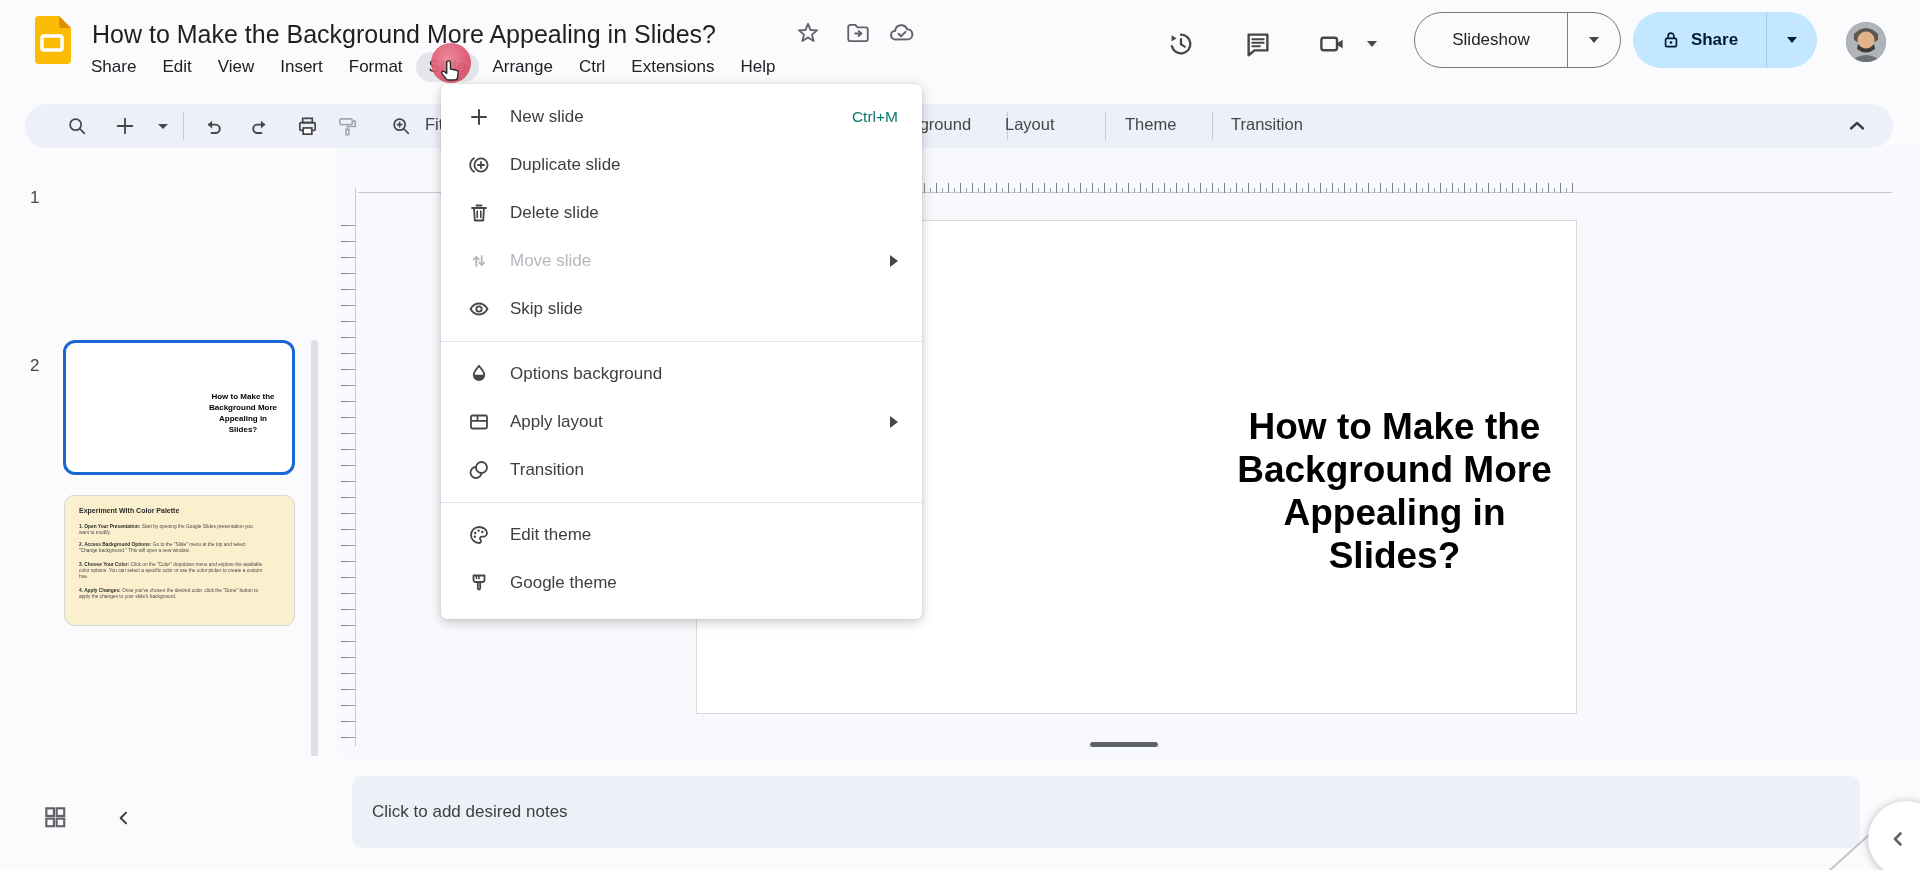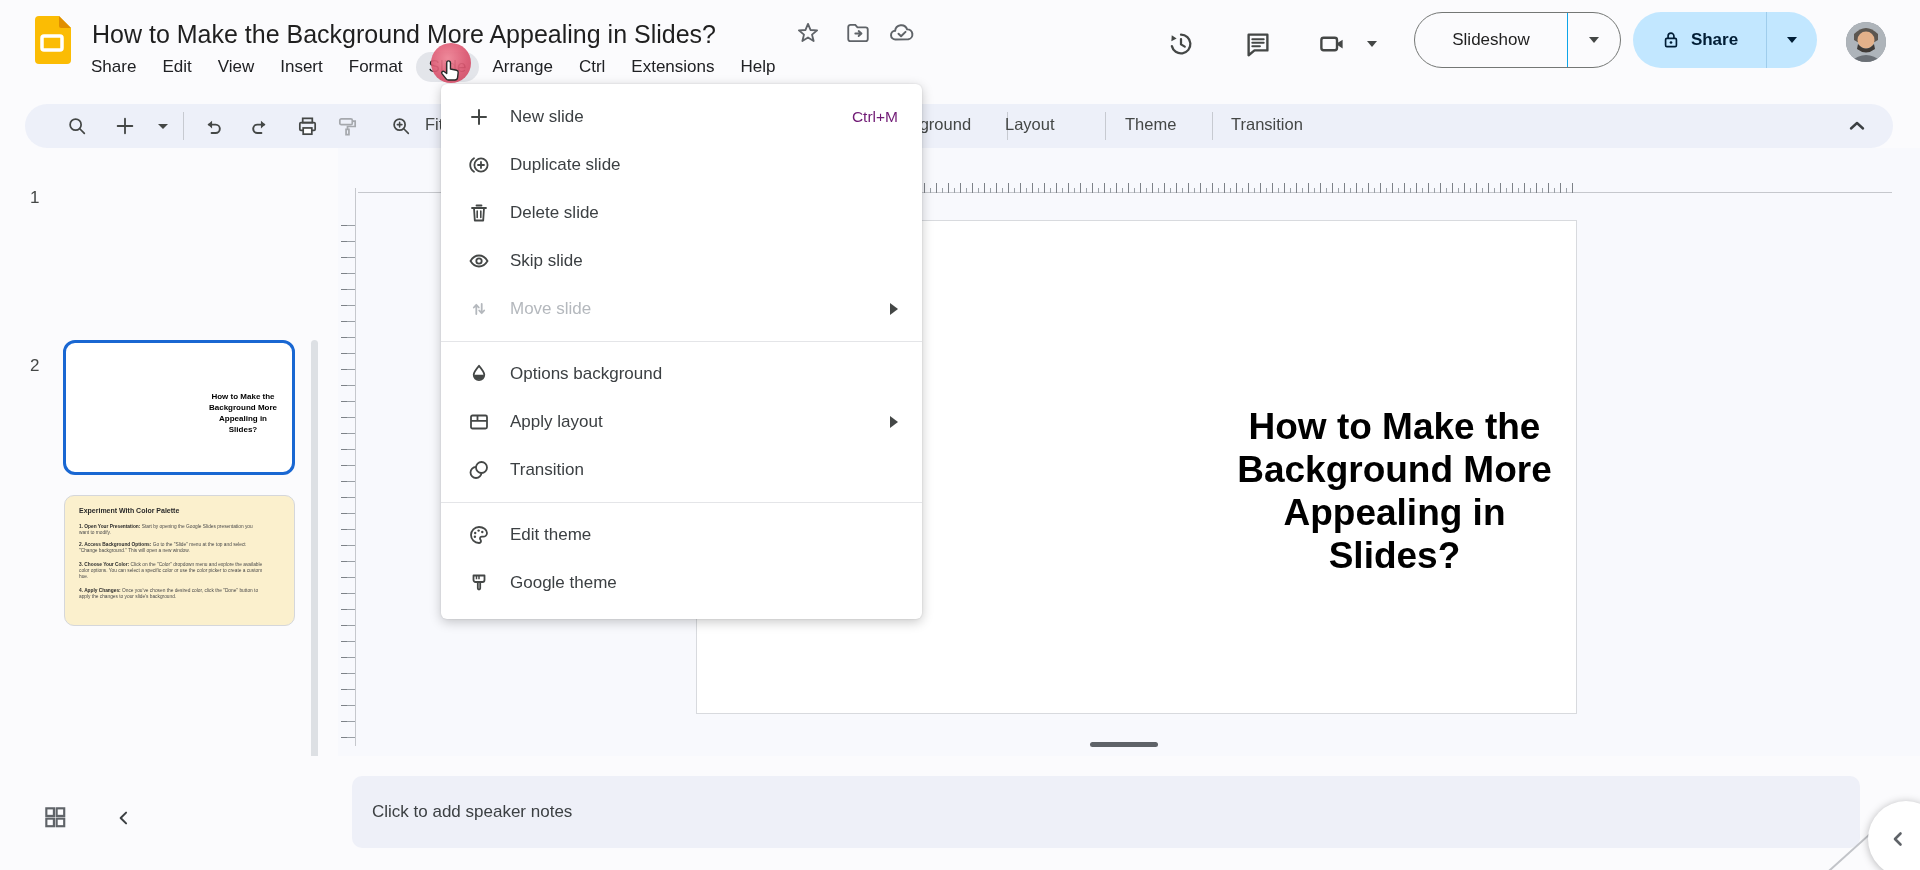--- a/index.html
+++ b/index.html
@@ -82,21 +82,21 @@
 
   #corner-line { position:absolute; left:1812px; top:842px; width:96px; height:2px; background:#aaadb2; transform:rotate(-42deg); opacity:.7; z-index:39; }
   #corner-fab { position:absolute; left:1868px; top:801px; width:76px; height:76px; border-radius:50%; background:#fff; box-shadow:0 1px 8px rgba(0,0,0,.28); z-index:40; display:flex; align-items:center; padding-left:18px; cursor:pointer; }
 
   
   #slide-menu { position:absolute; left:441px; top:84px; width:481px; background:#fff; border-radius:6px;
       box-shadow:0 3px 12px rgba(0,0,0,.22), 0 0 2px rgba(0,0,0,.12); z-index:60; padding:9px 0 12px 0; }
   .mi { height:48px; display:flex; align-items:center; padding:0 24px 0 26px; cursor:pointer; }
   .mi .mi-ico { width:24px; height:24px; margin-right:19px; flex:none; }
   .mi .mi-label { font-size:17px; color:#3c4043; flex:1; white-space:nowrap; }
-  .mi .mi-shortcut { font-size:15.5px; color:#701a75; }
+  .mi .mi-shortcut { font-size:15.5px; color:#0f766e; }
   .mi .mi-sub { width:0; height:0; border-top:6px solid transparent; border-bottom:6px solid transparent; border-left:8px solid #444746; }
   .mi.disabled { cursor:default; }
   .mi.disabled .mi-label { color:#b4b8bd; }
   .menu-sep { height:1px; background:#e4e5e8; margin:8px 0; }
 
   .z70 { z-index:70; }
 </style>
 </head>
 <body>
 
@@ -304,21 +304,21 @@
     <div class="thumb2-step" style="top:28px"><b>1. Open Your Presentation:</b><span> Start by opening the Google Slides presentation you want to modify.</span></div>
     <div class="thumb2-step" style="top:46px"><b>2. Access Background Options:</b><span> Go to the "Slide" menu at the top and select "Change background." This will open a new window.</span></div>
     <div class="thumb2-step" style="top:66px"><b>3. Choose Your Color:</b><span> Click on the "Color" dropdown menu and explore the available color options. You can select a specific color or use the color picker to create a custom hue.</span></div>
     <div class="thumb2-step" style="top:92px"><b>4. Apply Changes:</b><span> Once you've chosen the desired color, click the "Done" button to apply the changes to your slide's background.</span></div>
   </div>
   <div id="fs-scrollbar"></div>
 </div>
 
 <div id="bottom-strip"></div>
 <div id="notes-box">
-  <span id="notes-placeholder">Click to add speaker notes</span>
+  <span id="notes-placeholder">Click to add desired notes</span>
 </div>
 <div id="grid-ico">
   <svg width="26" height="26" viewBox="0 0 24 24">
       <rect x="4" y="4" width="7" height="7" fill="none" stroke="#5f6368" stroke-width="2"></rect>
       <rect x="13.5" y="4" width="7" height="7" fill="none" stroke="#5f6368" stroke-width="2"></rect>
       <rect x="4" y="13.5" width="7" height="7" fill="none" stroke="#5f6368" stroke-width="2"></rect>
       <rect x="13.5" y="13.5" width="7" height="7" fill="none" stroke="#5f6368" stroke-width="2"></rect>
     </svg>
 </div>
 <div id="collapse-ico">
@@ -357,38 +357,38 @@
   <div class="mi">
     <span class="mi-ico">
       <svg width="24" height="24" viewBox="0 0 24 24">
           <path d="M5 7h14M9.5 4.5h5" stroke="#444746" stroke-width="1.8" stroke-linecap="round"></path>
           <path d="M7 7l.8 12.5h8.4L17 7" fill="none" stroke="#444746" stroke-width="1.8" stroke-linejoin="round"></path>
           <path d="M10.2 10v6.5M13.8 10v6.5" stroke="#444746" stroke-width="1.6" stroke-linecap="round"></path>
         </svg>
     </span>
     <span class="mi-label">Delete slide</span>
   </div>
+  <div class="mi disabled">
+    <span class="mi-ico">
+      <svg width="24" height="24" viewBox="0 0 24 24">
+          <path d="M9.3 17V8M6.8 10.5L9.3 7.8l2.5 2.7" fill="none" stroke="#b4b8bd" stroke-width="1.8" stroke-linecap="round" stroke-linejoin="round"></path>
+          <path d="M14.7 7v9M12.2 13.5l2.5 2.7 2.5-2.7" fill="none" stroke="#b4b8bd" stroke-width="1.8" stroke-linecap="round" stroke-linejoin="round"></path>
+        </svg>
+    </span>
+    <span class="mi-label">Move slide</span>
+    <span class="mi-sub"></span>
+  </div>
   <div class="mi">
     <span class="mi-ico">
       <svg width="24" height="24" viewBox="0 0 24 24">
           <path d="M12 6.5c-5.2 0-8.5 5.5-8.5 5.5s3.3 5.5 8.5 5.5 8.5-5.5 8.5-5.5-3.3-5.5-8.5-5.5z" fill="none" stroke="#444746" stroke-width="1.8"></path>
           <circle cx="12" cy="12" r="2.7" fill="none" stroke="#444746" stroke-width="1.8"></circle>
         </svg>
     </span>
     <span class="mi-label">Skip slide</span>
-  </div>
-  <div class="mi disabled">
-    <span class="mi-ico">
-      <svg width="24" height="24" viewBox="0 0 24 24">
-          <path d="M9.3 17V8M6.8 10.5L9.3 7.8l2.5 2.7" fill="none" stroke="#b4b8bd" stroke-width="1.8" stroke-linecap="round" stroke-linejoin="round"></path>
-          <path d="M14.7 7v9M12.2 13.5l2.5 2.7 2.5-2.7" fill="none" stroke="#b4b8bd" stroke-width="1.8" stroke-linecap="round" stroke-linejoin="round"></path>
-        </svg>
-    </span>
-    <span class="mi-label">Move slide</span>
-    <span class="mi-sub"></span>
   </div>
 
   <div class="menu-sep"></div>
 
   <div class="mi">
     <span class="mi-ico">
       <svg width="24" height="24" viewBox="0 0 24 24">
           <path d="M12 3.8c3.1 3.6 5.3 6.3 5.3 9a5.3 5.3 0 0 1-10.6 0c0-2.7 2.2-5.4 5.3-9z" fill="none" stroke="#444746" stroke-width="1.8" stroke-linejoin="round"></path>
           <path d="M7 12.8h10a5 5 0 0 1-10 0z" fill="#444746"></path>
         </svg>

